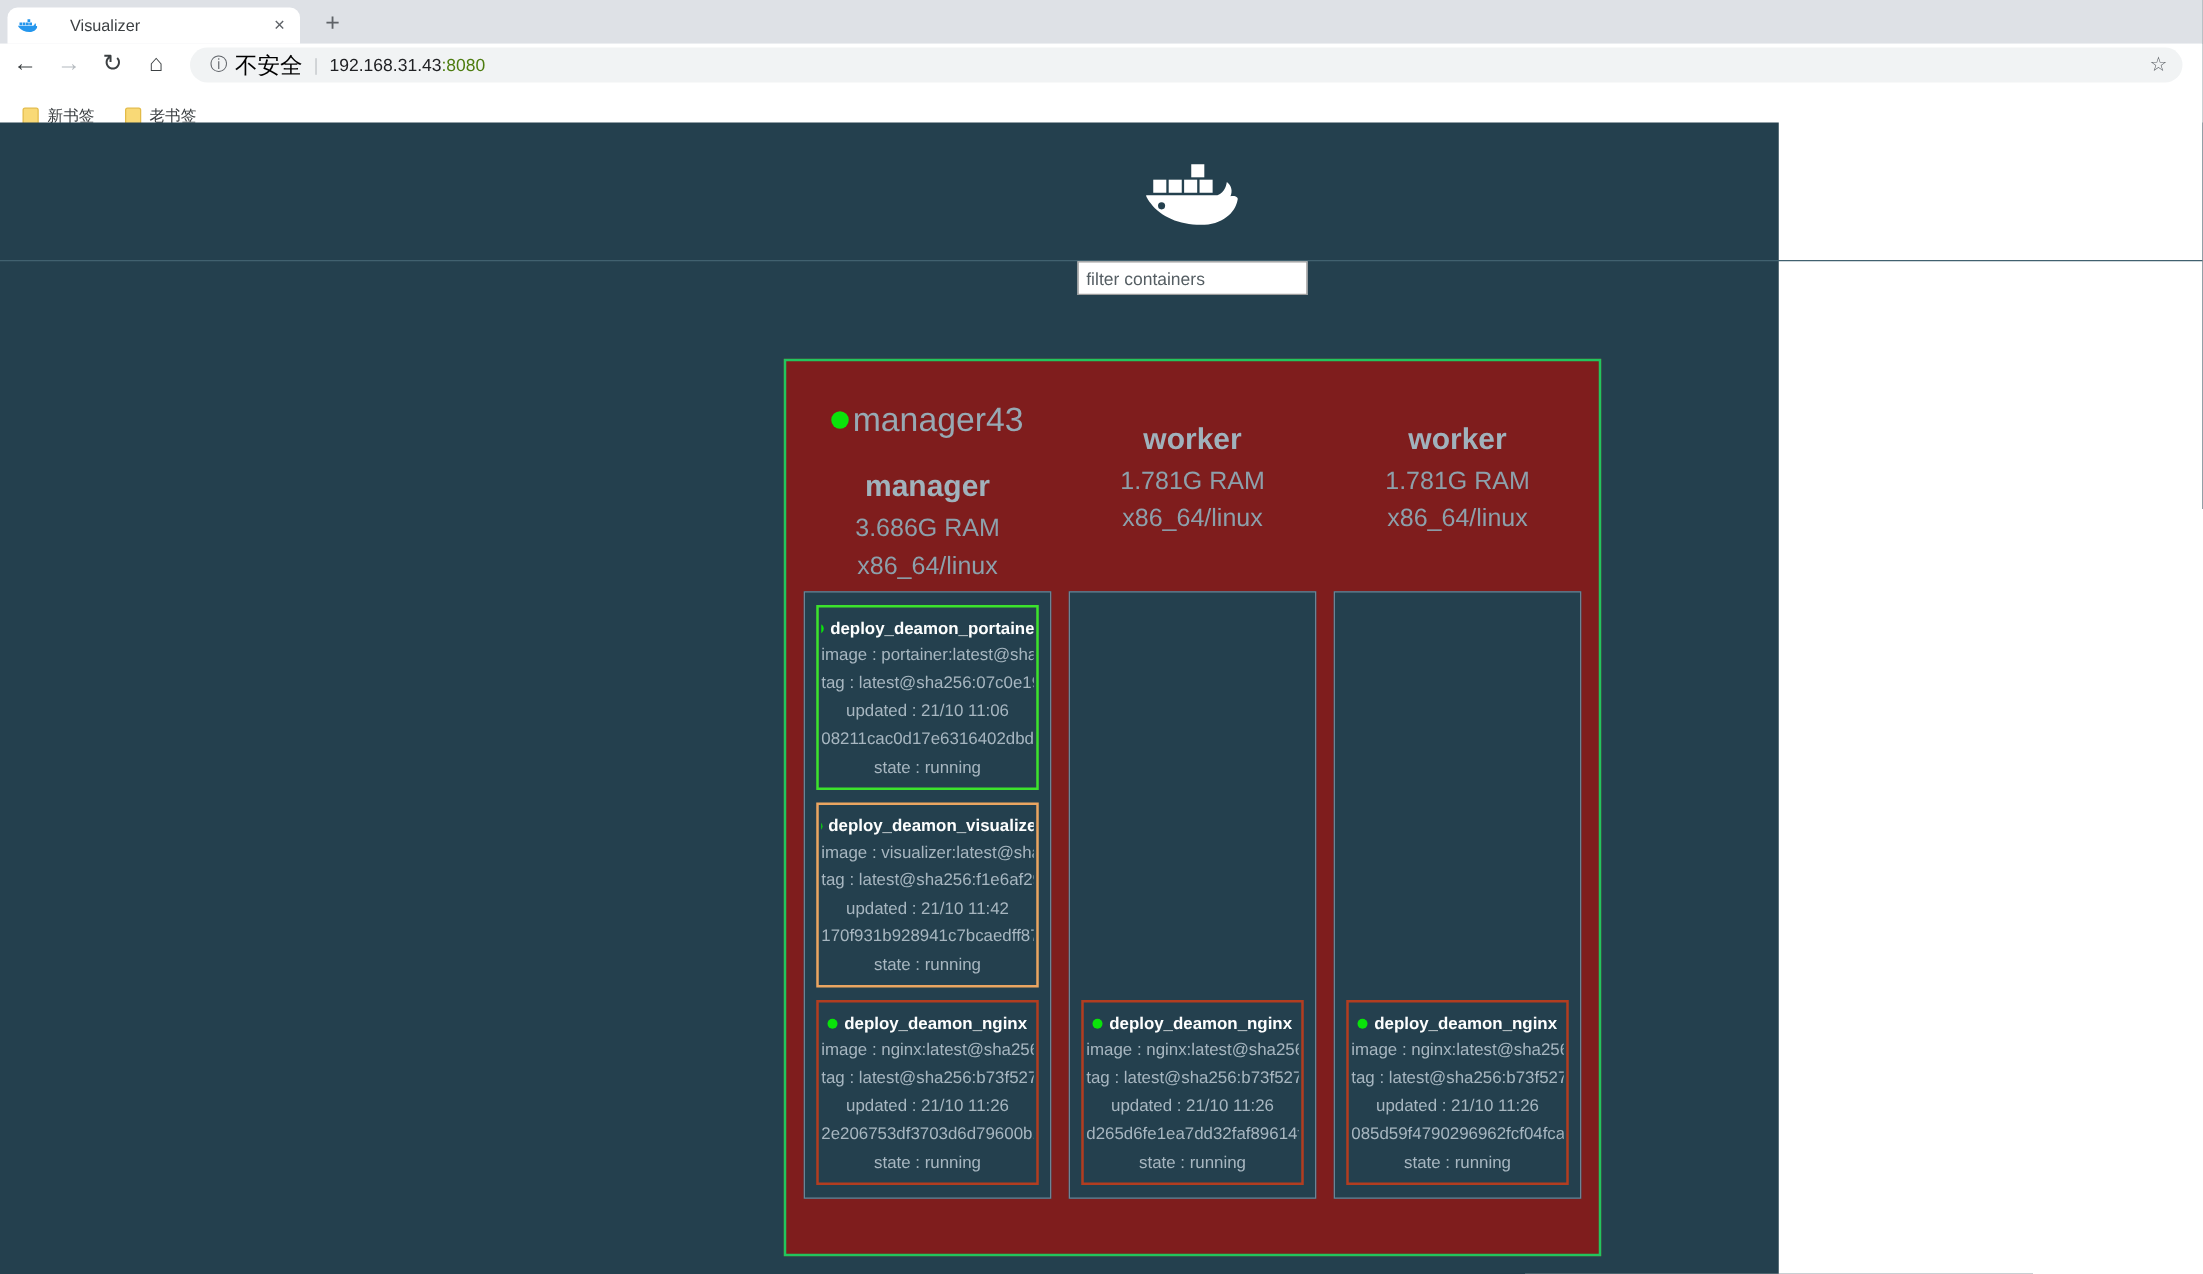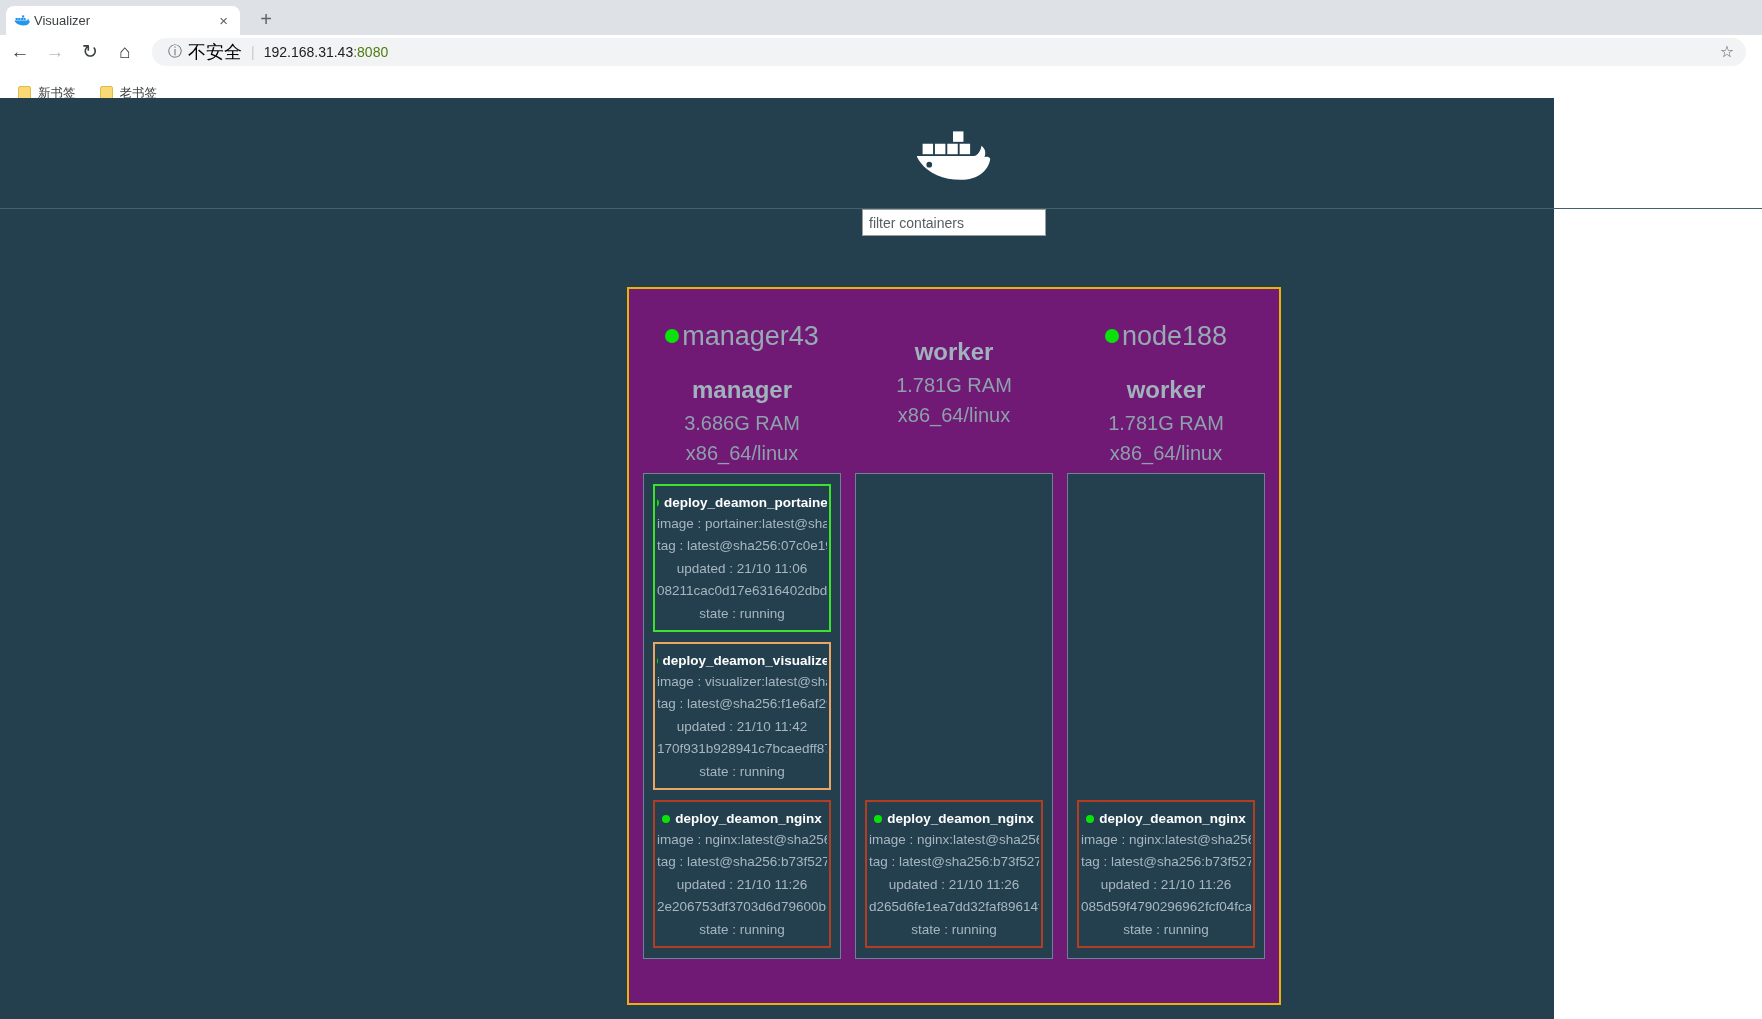--- a/index.html
+++ b/index.html
@@ -3,21 +3,21 @@
 <meta charset="utf-8">
 <style>
   * { margin:0; padding:0; box-sizing:border-box; }
   html,body { width:1762px; height:1019px; overflow:hidden;
     font-family:"Liberation Sans","DejaVu Sans",sans-serif; }
 
   
   .tabstrip { position:absolute; left:0; top:0; width:1762px; height:35px; background:#dee1e6; }
   .tab { position:absolute; left:6px; top:6px; width:234px; height:29px; background:#fff;
     border-radius:8px 8px 0 0; display:flex; align-items:center; padding:0 8px; }
-  .tab-title { font-size:13px; color:#3c4043; margin-left:4px; flex:1; }
+  .tab-title { font-size:13px; color:#3c4043; margin-left:26px; flex:1; }
   .tab-close { font-size:15px; color:#5f6368; padding:0 4px; cursor:default; }
   .newtab { position:absolute; left:252px; top:7px; width:28px; height:26px; text-align:center;
     line-height:25px; font-size:20px; color:#5f6368; border-radius:50%; }
   .toolbar { position:absolute; left:0; top:35px; width:1762px; height:33px; background:#fff;
     display:flex; align-items:center; }
   .navbtn { width:30px; height:28px; text-align:center; line-height:28px; font-size:19px;
     color:#3c4043; margin-left:5px; border-radius:50%; }
   .navbtn.disabled { color:#b7bcc1; }
   .omnibox { margin-left:12px; height:28px; flex:1; margin-right:16px; background:#f1f3f4;
     border-radius:14px; display:flex; align-items:center; padding:0 12px; }
@@ -28,31 +28,31 @@
   .omni-port { color:#4d7c0f; }
   .omni-star { margin-left:auto; font-size:16px; color:#5f6368; }
   .bookmarks { position:absolute; left:0; top:68px; width:1762px; height:30px; background:#fff;
     display:flex; align-items:center; }
   .bm { display:flex; align-items:center; margin-left:12px; padding:2px 6px;margin-top:20px; }
   .bm-icon { width:13px; height:15px; background:#f9d976; border:1px solid #e3bb48;
     border-radius:2px; margin-right:7px; }
   .bm-label { font-size:12.5px; color:#3c4043; }
 
   
-  .page { position:absolute; left:0; top:98px; width:1554px; height:921px; background:#24404e; }
+  .page { position:absolute; left:0; top:98px; width:1423px; height:921px; background:#24404e; }
   .page-divider { position:absolute; left:0; top:110px; width:1762px; height:1px; background:#41616f; }
   .logo { position:absolute; left:915px; top:32px; width:76px; height:56px; }
   .logo svg { width:100%; height:100%; }
   .filter { position:absolute; left:862px; top:111px; width:184px; height:27px; background:#fff;
     border:1px solid #9c9c9c; font-size:14px; padding:0 6px; color:#333;
     font-family:"Liberation Sans","DejaVu Sans",sans-serif; }
   .filter::placeholder { color:#555e63; opacity:1; }
 
   .panel { position:absolute; left:627px; top:189px; width:654px; height:718px;
-    background:#701a75; border:2px solid #eab308; display:flex; justify-content:center;
+    background:#7f1d1d; border:2px solid #22c55e; display:flex; justify-content:center;
     gap:14px; padding:16px 18px 44px 18px; }
   .node-col { width:198px; display:flex; flex-direction:column; }
   .node-head { text-align:center; padding-top:12px; height:168px; }
   .node-name { font-size:27px; color:#97a9b3; display:flex; align-items:center;
     justify-content:center; line-height:38px; }
   .node-dot { width:14px; height:14px; border-radius:50%; display:inline-block; margin-right:3px; }
   .node-role { font-size:24px; font-weight:bold; color:#a0b2bc; line-height:36px;margin-top:17px; }
   .node-meta { font-size:20px; color:#8da0ab; line-height:30px;text-align:center; }
   .tasks { flex:1; background:#24404e; border:1px solid #6a8496; padding:10px 9px;
     display:flex; flex-direction:column; }
@@ -194,24 +194,20 @@
           <div class="card-line">tag : latest@sha256:b73f527d8</div>
           <div class="card-line">updated : 21/10 11:26</div>
           <div class="card-line">d265d6fe1ea7dd32faf89614fe</div>
           <div class="card-line">state : running</div>
         </div>
       </div>
     </div>
 
     <div class="node-col">
       <div class="node-head">
-        <div class="node-name">
-          <span class="node-dot" style="background-color: rgb(10, 227, 10);"></span>
-            <span>node188</span>
-        </div>
         <div class="node-role">worker</div>
         <div class="node-meta">1.781G RAM</div>
         <div class="node-meta">x86_64/linux</div>
       </div>
       <div class="tasks end">
         <div class="card" style="border-color: rgb(178, 61, 32);">
           <div class="card-title">
             <span class="card-dot" style="background-color: rgb(10, 227, 10);"></span>
               <span>deploy_deamon_nginx</span>
           </div>

